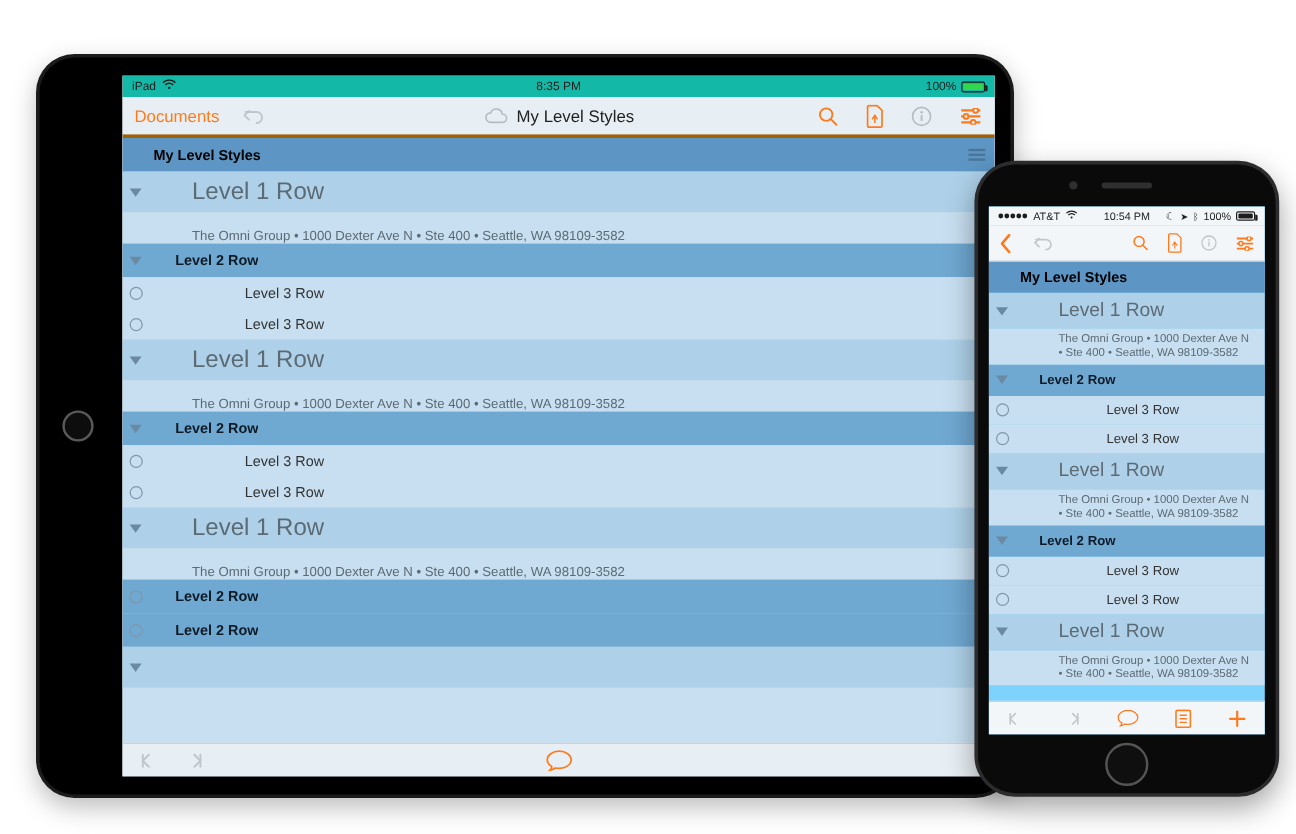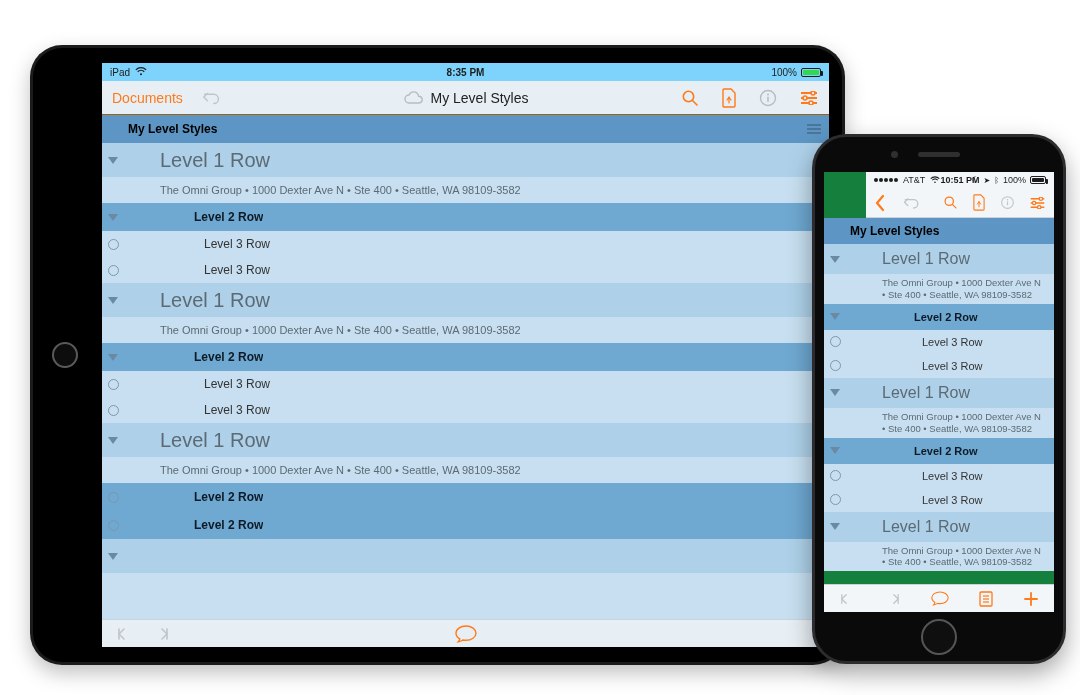--- a/index.html
+++ b/index.html
@@ -47,49 +47,49 @@
     right: 16px;
     top: 18px;
     bottom: 18px;
     background: #e8eff4;
     overflow: hidden;
   }
 
   
   .ios-statusbar {
     height: 18px;
-    background: #7dd3fc;
+    background: #14b8a6;
     display: flex;
     align-items: center;
     font-size: 10px;
     color: #1d1d1d;
     padding: 0 8px;
     position: relative;
   }
   .ios-statusbar .sb-left { display:flex; align-items:center; gap:5px; }
-  .ios-statusbar .sb-center { position:absolute; left:50%; transform:translateX(-50%); font-weight:700; }
+  .ios-statusbar .sb-center { position:absolute; left:50%; transform:translateX(-50%); font-weight:400; }
   .ios-statusbar .sb-right { margin-left:auto; display:flex; align-items:center; gap:4px; }
   .wifi { font-size:10px; }
   .battery {
     display:inline-block; width:20px; height:9px;
     border:1px solid #1d1d1d; border-radius:2px; position:relative;
   }
   .battery::after{
     content:""; position:absolute; right:-3px; top:2px; width:2px; height:5px; background:#1d1d1d; border-radius:0 1px 1px 0;
   }
   .battery .fill{ position:absolute; left:1px; top:1px; bottom:1px; width:16px; background:#32d74b; border-radius:1px; }
 
   
   .ipad-toolbar {
     height: 34px;
     background: #e8eff4;
     display:flex;
     align-items:center;
     padding: 0 10px;
-    border-bottom: 1px solid #a16207;
+    border-bottom: 3px solid #a16207;
     position: relative;
   }
   .ipad-toolbar .tb-left { display:flex; align-items:center; gap:18px; }
   .ipad-toolbar .tb-title { position:absolute; left:50%; transform:translateX(-50%); display:flex; align-items:center; gap:8px; font-size:14px; font-weight:500; color:#222; }
   .ipad-toolbar .tb-right { margin-left:auto; display:flex; align-items:center; gap:22px; }
   .orange { color:#ff7a1a; }
   .gray { color:#b7bcc0; }
   .doc-label { font-size:14px; color:#ff7a1a; }
   .undo-arrow {
     width:22px; height:14px;
@@ -124,22 +124,22 @@
     border-right:5px solid transparent;
     border-top:7px solid #6b8aa2;
   }
   .bullet-circle::before{
     content:""; display:inline-block; width:9px; height:9px; border:1px solid #7e97aa; border-radius:50%;
   }
 
   
   .tier-header { background:#5d96c4; color:#000; font-weight:700; min-height:28px; }
   .tier1 { background:#aed1e9; color:#5c6a74; font-size:20px; min-height:34px; font-weight:300; }
-  .tier-note { background:#c7dff0; color:#5c6a74; font-size:11px; min-height:26px; }
-  .tier2 { background:#6fa8d1; color:#0e1b26; font-weight:700; font-size:12px; min-height:28px;gap:48px; }
+  .tier-note { background:#c7dff0; color:#5c6a74; font-size:11px; min-height:26px;align-items:flex-end; }
+  .tier2 { background:#6fa8d1; color:#0e1b26; font-weight:700; font-size:12px; min-height:28px; }
   .tier3 { background:#c7dff0; color:#333; font-size:12px; min-height:26px;gap:36px; }
 
   .ind0 .label { padding-left: 4px; }
   .ind1 .label { padding-left: 4px; margin-left: 32px; }
   .ind2 .label { padding-left: 22px; }
   .ind3 .label { padding-left: 44px; }
 
   .drag-handle {
     margin-left:auto;
     width:14px; height:10px;
@@ -185,23 +185,22 @@
     width:7px;height:7px;border-radius:50%; background:#2f2f2f;
   }
   .iphone-home{
     position:absolute; bottom:9px; left:50%; transform:translateX(-50%);
     width:36px;height:36px; border:2px solid #555; border-radius:50%;
     background:#0f0f0f;
   }
   .iphone-screen{
     position:absolute;
     left:12px; right:12px; top:38px; bottom:52px;
-    background:#15803d;
+    background:#7dd3fc;
     overflow:hidden;
-    padding-left:42px;
   }
   .iphone-screen .ios-statusbar{
     height:16px; font-size:9px; background:#f2f6f9;
   }
   .iphone-toolbar{
     height:30px;
     background:#f2f6f9;
     border-bottom:1px solid #c9d3db;
     display:flex; align-items:center; padding:0 8px;
     position:relative;
@@ -422,21 +421,21 @@
             <span></span>
             <span></span>
         </span>
         <span>AT&amp;T</span>
         <span class="wifi">
           <svg width="10" height="8" viewBox="0 0 12 9">
               <path d="M6 8.2a1 1 0 100-2 1 1 0 000 2zM3.2 5.2a4 4 0 015.6 0l.9-.9a5.3 5.3 0 00-7.4 0l.9.9zM1.3 3.3a6.7 6.7 0 019.4 0L11.6 2.4a8 8 0 00-11.2 0l.9.9z" fill="#1d1d1d"></path>
             </svg>
         </span>
       </div>
-      <div class="sb-center">10:51 PM</div>
+      <div class="sb-center">10:54 PM</div>
       <div class="sb-right">
         <span>☾</span>
         <span style="font-size:8px;">➤</span>
         <span style="font-size:8px;">ᛒ</span>
         <span>100%</span>
         <span class="battery" style="width:16px;height:8px;">
             <span class="fill" style="width:12px; background:#1d1d1d;"></span>
           </span>
       </div>
     </div>

